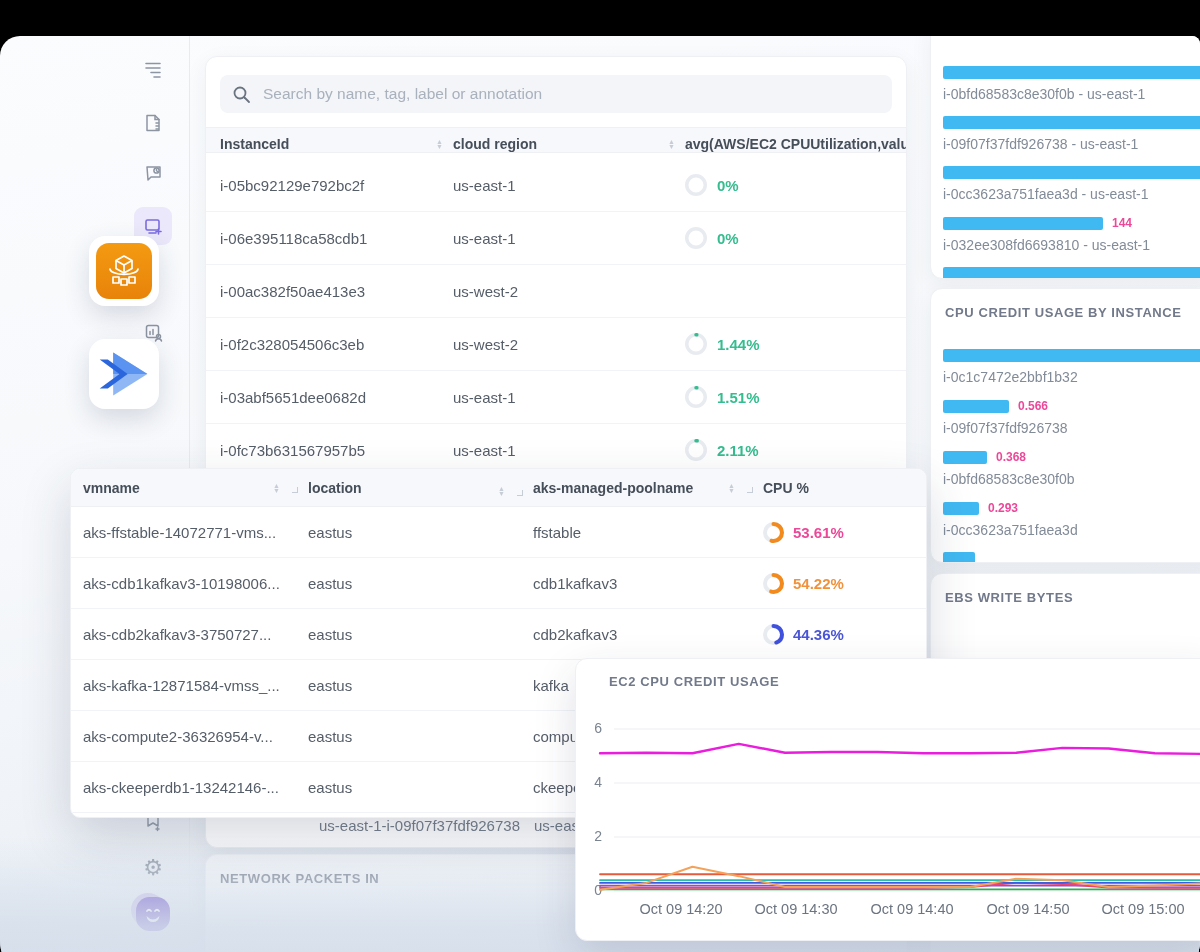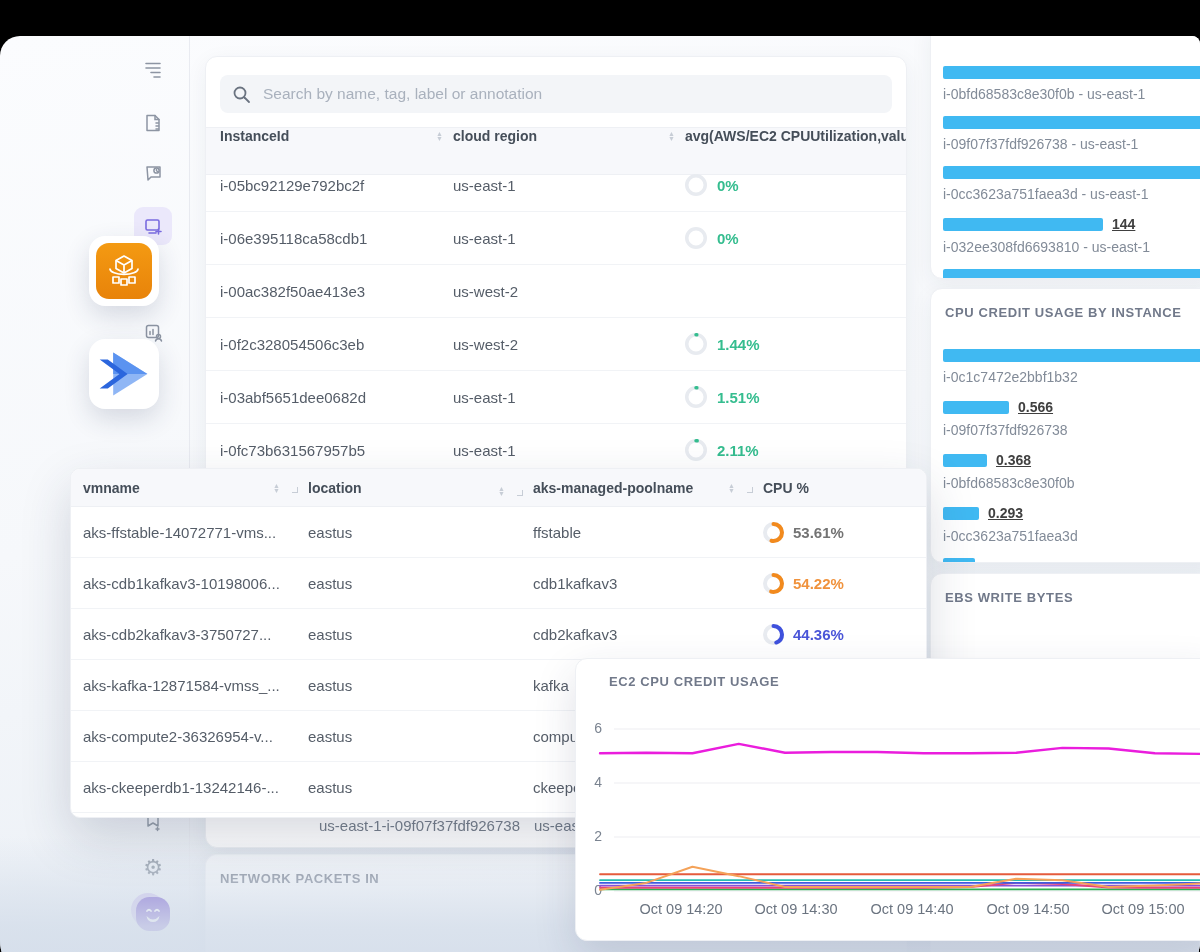--- a/index.html
+++ b/index.html
@@ -22,22 +22,22 @@
   
   .card{position:absolute;background:#fff;border:1px solid #eef0f4;border-radius:12px;
     box-shadow:0 6px 22px rgba(35,45,75,.06);z-index:1;}
   
   #main-card{left:205px;top:20px;width:700px;height:790px;overflow:hidden;}
   .searchbox{position:absolute;left:14px;top:18px;width:672px;height:38px;background:#f3f5f8;border-radius:8px;
     display:flex;align-items:center;box-sizing:border-box;padding:0 12px;}
   .searchbox input{border:none;background:transparent;outline:none;flex:1;font-size:15.5px;color:#4a525c;
     font-family:inherit;margin-left:10px;}
   .searchbox input::placeholder{color:#a9b1bd;}
-  .t-head{position:absolute;left:0;top:70px;width:100%;height:48px;background:#f7f8fb;
-    border-top:1px solid #eef0f4;border-bottom:1px solid #eef0f4;display:flex;align-items:flex-start;
+  .t-head{position:absolute;left:0;top:70px;width:100%;height:26px;background:#f7f8fb;
+    border-top:1px solid #eef0f4;border-bottom:1px solid #eef0f4;display:flex;align-items:flex-end;
     font-size:14px;font-weight:700;color:#454e59;box-sizing:border-box;padding-left:14px;}
   #instance-rows{position:absolute;left:0;top:102px;width:100%;}
   .t-row{display:flex;align-items:center;height:53px;border-bottom:1px solid #f1f3f6;box-sizing:border-box;padding-left:14px;}
   .cell{white-space:nowrap;overflow:hidden;font-size:15px;color:#555d68;}
   .c1{width:233px;display:flex;align-items:center;}
   .c2{width:232px;}
   .c3{flex:1;display:flex;align-items:center;gap:10px;}
   .cpu-val{font-size:15px;font-weight:600;}
   .sorts{display:inline-flex;flex-direction:column;color:#c7cdd6;font-size:7px;line-height:5px;margin-left:auto;margin-right:10px;}
   .corner{width:5px;height:5px;border-right:1.5px solid #c7cdd6;border-bottom:1.5px solid #c7cdd6;margin:4px 10px 0 2px;}
@@ -47,21 +47,21 @@
     border:1px solid rgba(235,238,243,.8);}
   .section-title{font-size:13px;font-weight:700;letter-spacing:.6px;color:#71798a;text-transform:uppercase;}
   
   #panel-top{left:930px;top:-16px;width:286px;height:257px;border-radius:12px;overflow:hidden;}
   #panel-credit{left:930px;top:252px;width:286px;height:273px;overflow:hidden;}
   #panel-ebs{left:930px;top:537px;width:286px;height:410px;overflow:hidden;}
   .panel-pad{position:absolute;left:12px;top:16px;right:0;}
   .bar-item{margin-bottom:14px;}
   .bar-line{display:flex;align-items:center;}
   .hbar{height:13px;border-radius:2px;}
-  .bar-val{margin-left:9px;font-size:14px;font-weight:700;color:#404040;text-decoration:underline;}
+  .bar-val{margin-left:9px;font-size:12px;font-weight:700;color:#ec4899;}
   .bar-label{margin-top:7px;font-size:14px;color:#828b98;white-space:nowrap;}
   
   #vm-card{left:70px;top:432px;width:855px;height:348px;border-radius:10px;z-index:3;overflow:hidden;
     box-shadow:0 20px 50px rgba(40,50,85,.18);}
   .vm-head{position:absolute;left:0;top:0;width:100%;height:38px;background:#f7f8fb;border-bottom:1px solid #eef0f4;
     display:flex;align-items:center;font-size:14px;font-weight:700;color:#454e59;box-sizing:border-box;padding-left:12px;}
   #vm-rows{position:absolute;left:0;top:38px;width:100%;}
   .vm-row{display:flex;align-items:center;height:51px;border-bottom:1px solid #f1f3f6;box-sizing:border-box;padding-left:12px;}
   .v1{width:225px;}.v2{width:225px;}.v3{width:230px;}
   .v4{flex:1;display:flex;align-items:center;gap:9px;}
@@ -336,21 +336,21 @@
     <div id="vm-rows">
         <div class="vm-row">
           <span class="cell v1">aks-ffstable-14072771-vms...</span>
           <span class="cell v2">eastus</span>
           <span class="cell v3">ffstable</span>
           <span class="cell v4">
             <svg width="21" height="21">
               <circle cx="10.5" cy="10.5" r="8.5" fill="none" stroke="#e8ebf0" stroke-width="4"></circle>
               <circle cx="10.5" cy="10.5" r="8.5" fill="none" stroke="#f28a1d" stroke-width="4" stroke-linecap="round" stroke-dasharray="28.6315329670213 53.40707511102649" transform="rotate(-90 10.5 10.5)"></circle>
             </svg>
-            <span class="cpu-val" style="color: #737373;">53.61%</span>
+            <span class="cpu-val" style="color: #ec4899;">53.61%</span>
           </span>
         </div>
         <div class="vm-row">
           <span class="cell v1">aks-cdb1kafkav3-10198006...</span>
           <span class="cell v2">eastus</span>
           <span class="cell v3">cdb1kafkav3</span>
           <span class="cell v4">
             <svg width="21" height="21">
               <circle cx="10.5" cy="10.5" r="8.5" fill="none" stroke="#e8ebf0" stroke-width="4"></circle>
               <circle cx="10.5" cy="10.5" r="8.5" fill="none" stroke="#f28a1d" stroke-width="4" stroke-linecap="round" stroke-dasharray="28.95731612519856 53.40707511102649" transform="rotate(-90 10.5 10.5)"></circle>

